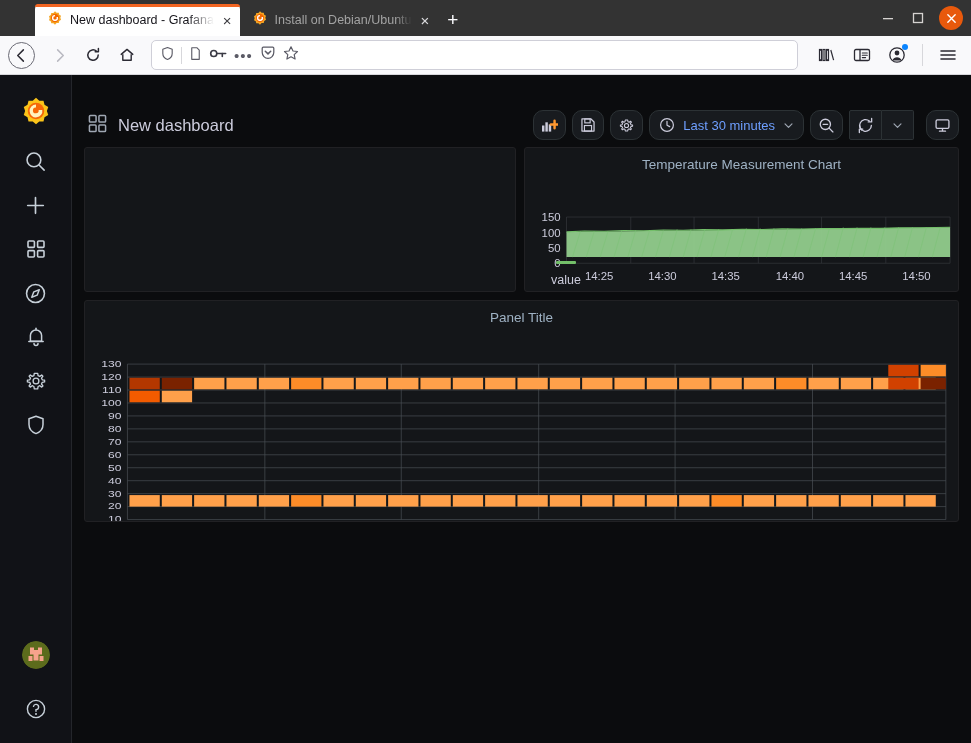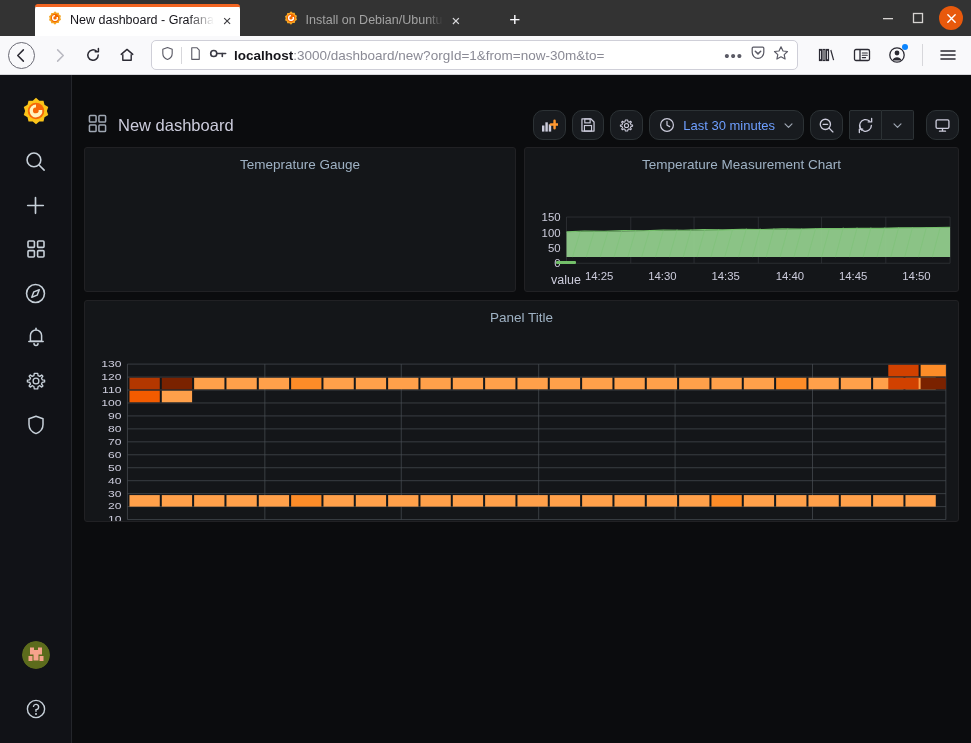--- a/index.html
+++ b/index.html
@@ -8,21 +8,21 @@
     background: #0b0c0e;
     font-family: "Liberation Sans", sans-serif;
     overflow: hidden;
   }
 
   
   .browser-titlebar {
     height: 36px; background: #333333;
     display: flex; align-items: flex-end; position: relative;
   }
-  .tabstrip { display: flex; align-items: flex-end; height: 36px; padding-left: 35px; flex: 1; gap: 31px; }
+  .tabstrip { display: flex; align-items: flex-end; height: 36px; padding-left: 35px; flex: 1; }
   .tab {
     display: flex; align-items: center; gap: 7px;
     height: 32px; padding: 0 8px 0 12px;
     min-width: 0; max-width: 228px; position: relative;
   }
   .tab.active {
     background: #ffffff; border-radius: 5px 5px 0 0;
   }
   .tab.active::before {
     content: ""; position: absolute; top: 0; left: 0; right: 0; height: 3px;
@@ -239,21 +239,20 @@
           <path d="M4 1.8 L9.4 1.8 L12 4.4 L12 14.2 L4 14.2 Z" fill="none" stroke="#5b5b66" stroke-width="1.2" stroke-linejoin="round"></path>
         </svg>
     </span>
     <span>
       <svg width="19" height="13" viewBox="0 0 20 13">
         <circle cx="5" cy="6.5" r="3.2" fill="none" stroke="#3a3a44" stroke-width="1.7"></circle>
         <path d="M8.2 6.5 L17.5 6.5" stroke="#3a3a44" stroke-width="1.7" stroke-linecap="round"></path>
         <path d="M14 6.5 L14 9.6" stroke="#3a3a44" stroke-width="1.7" stroke-linecap="round"></path>
       </svg>
     </span>
-    <span class="url-text"><b>localhost</b><span>:3000/dashboard/new?orgId=1&amp;from=now-30m&amp;to=</span></span>
     <span class="url-icons">
       <span style="font-size:15px;letter-spacing:1px;">•••</span>
       <span>
         <svg width="16" height="16" viewBox="0 0 16 16">
             <path d="M2.2 3.2 C2.2 2.5 2.7 2.2 3.3 2.2 L12.7 2.2 C13.3 2.2 13.8 2.5 13.8 3.2 L13.8 7.2 C13.8 10.6 11.2 13.4 8 13.4 C4.8 13.4 2.2 10.6 2.2 7.2 Z" fill="none" stroke="#5b5b66" stroke-width="1.25"></path>
             <path d="M5.3 6.3 L8 8.9 L10.7 6.3" fill="none" stroke="#5b5b66" stroke-width="1.5" stroke-linecap="round" stroke-linejoin="round"></path>
           </svg>
       </span>
       <span>
         <svg width="16" height="16" viewBox="0 0 16 16">
@@ -458,21 +457,20 @@
           </svg>
         </div>
       </div>
     </div>
 
     <div class="dash-body">
 
       <div class="row-top">
 
         <div class="panel panel-gauge">
-          <div class="panel-header">Temeprature Gauge</div>
         </div>
 
         <div class="panel panel-chart">
           <div class="panel-header">Temperature Measurement Chart</div>
           <div class="panel-body">
             <svg width="100%" height="100%" viewBox="0 0 438 110" preserveAspectRatio="none" style="display:block;">
               <g>
                 <text x="36" y="42" font-size="11.5" fill="#ccccdc" text-anchor="end">150</text>
                 <text x="36" y="57" font-size="11.5" fill="#ccccdc" text-anchor="end">100</text>
                 <text x="36" y="72" font-size="11.5" fill="#ccccdc" text-anchor="end">50</text>

